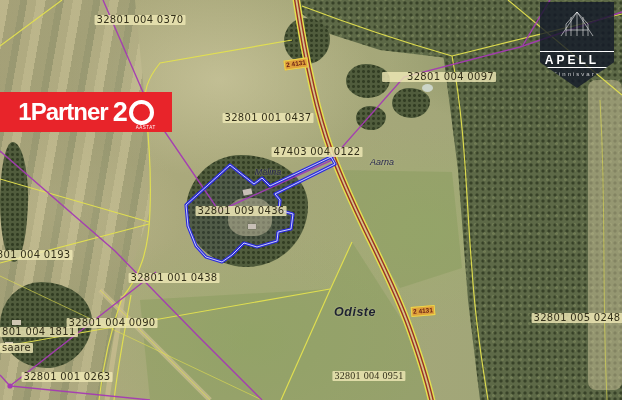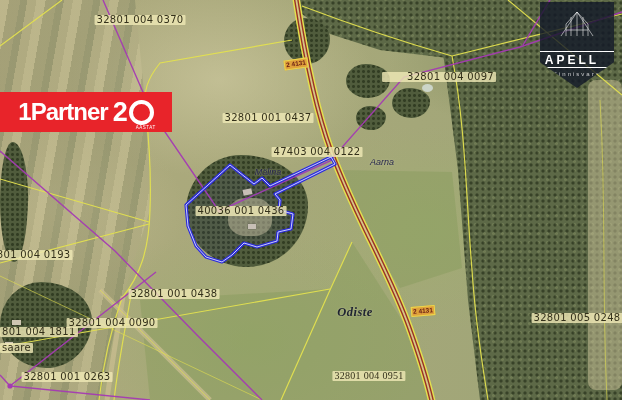--- a/index.html
+++ b/index.html
@@ -50,21 +50,21 @@
   .road-body{fill:none;stroke:var(--road-red);stroke-width:4.6;}
   .road-center{fill:none;stroke:#d6c687;stroke-width:1.8;}
   .parcel{fill:rgba(90,90,255,0.06);stroke:var(--parcel-blue);stroke-width:3.2;stroke-linejoin:round;}
   .parcel-inner{fill:none;stroke:rgba(230,235,255,.85);stroke-width:1;stroke-linejoin:round;}
   
   .plabel{position:absolute;transform:translate(-50%,-50%);font-size:10px;letter-spacing:.3px;
     color:#33301a;background:rgba(238,232,180,.82);padding:0 2px;border-radius:1px;
     white-space:nowrap;line-height:10px;font-family:"DejaVu Sans",sans-serif;}
   .place{position:absolute;transform:translate(-50%,-50%);font-style:italic;font-size:9px;
     color:#23244a;white-space:nowrap;text-shadow:0 0 2px rgba(220,215,180,.6);}
-  .place.em{font-weight:bold;font-size:12.5px;color:#1d2230;letter-spacing:.5px;font-family:Liberation Serif, serif;}
+  .place.em{font-weight:bold;font-size:12.5px;color:#1d2230;letter-spacing:.5px;}
   .rlabel{position:absolute;transform:translate(-50%,-50%);font-size:6.5px;font-weight:bold;
     color:#6b2015;background:#e0a13b;border:1px solid #ead94e;padding:0 1px;line-height:8px;white-space:nowrap;}
   
   .partner-banner{position:absolute;left:0;top:92px;width:172px;height:40px;background:var(--partner-red);
     display:flex;align-items:center;justify-content:center;gap:3px;color:#fff;}
   .partner-name{font-weight:800;font-size:24px;letter-spacing:-1px;line-height:1;}
   .partner-20{display:flex;align-items:center;position:relative;margin-left:2px;}
   .partner-2{font-weight:800;font-size:27px;line-height:1;}
   .partner-0{width:17px;height:17px;border:4px solid #fff;border-radius:50%;margin-left:1px;}
   .partner-years{position:absolute;right:-2px;bottom:-4px;font-size:4.5px;letter-spacing:.5px;}
@@ -157,23 +157,23 @@
         <path d="M10,18 L21,6 M32,18 L21,6 M10,24 H32"></path>
       </g>
     </svg>
     <span class="apell-name">APELL</span>
     <span class="apell-sub">Kinnisvara</span>
   </div>
 <div class="plabel" style="left: 140px; top: 20px;">32801 004 0370</div>
     <div class="plabel" style="left: 439px; top: 77px; padding-left: 25px;">32801 004 0097</div>
     <div class="plabel" style="left: 268px; top: 118px;">32801 001 0437</div>
     <div class="plabel" style="left: 317px; top: 152px;">47403 004 0122</div>
-    <div class="plabel" style="left: 241px; top: 211px;">40036 001 0436</div>
+    <div class="plabel" style="left: 241px; top: 211px;">32801 009 0436</div>
     <div class="plabel" style="left: 27px; top: 255px;">32801 004 0193</div>
-    <div class="plabel" style="left: 174px; top: 294px; text-align: right;">32801 001 0438</div>
+    <div class="plabel" style="left: 174px; top: 278px; text-align: right;">32801 001 0438</div>
     <div class="plabel" style="left: 0px; top: 308px; transform: translateY(-50%); margin-top: 40px;">saare</div>
     <div class="plabel" style="left: 0px; top: 332px; transform: translateY(-50%);">801 004 1811</div>
     <div class="plabel" style="left: 112px; top: 323px;">32801 004 0090</div>
     <div class="plabel" style="left: 67px; top: 377px;">32801 001 0263</div>
     <div class="plabel" style="left: 369px; top: 376px; font-family: Liberation Serif, serif;">32801 004 0951</div>
     <div class="plabel" style="left: 577px; top: 318px;">32801 005 0248</div>
     <div class="place" style="left: 260px; top: 172px; margin-left: 8px;">Mälina</div>
     <div class="place" style="left: 382px; top: 162px;">Aarna</div>
     <div class="place em" style="left: 355px; top: 312px;">Odiste</div>
     <div class="rlabel" style="left: 296px; top: 64px; transform: translate(-50%, -50%) rotate(-8deg);">2 4131</div>

